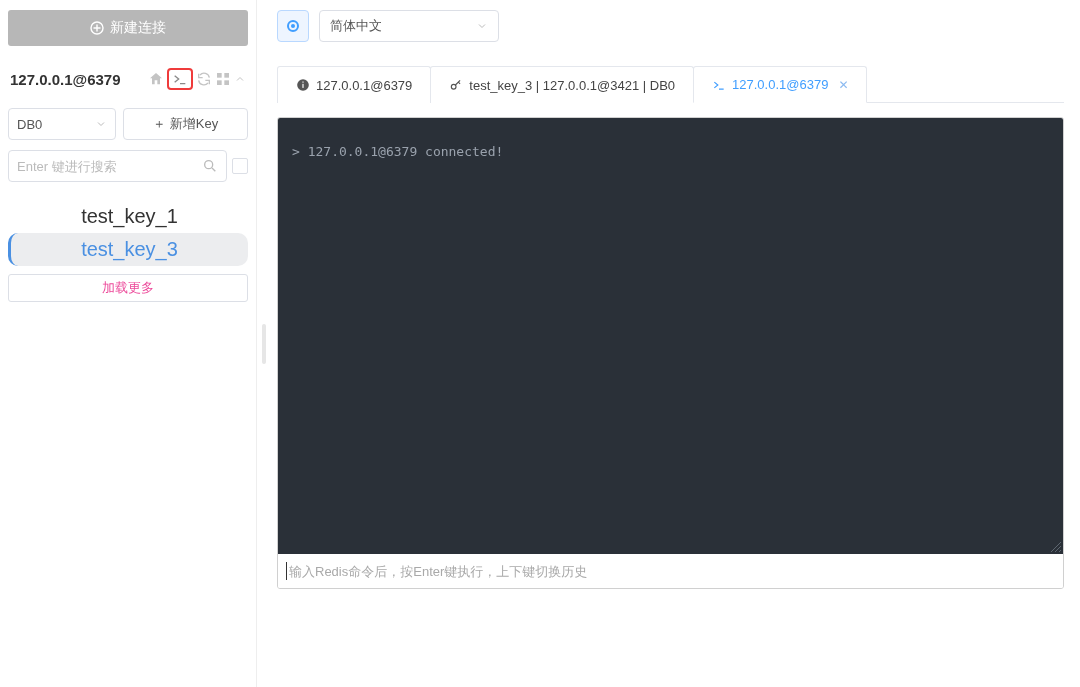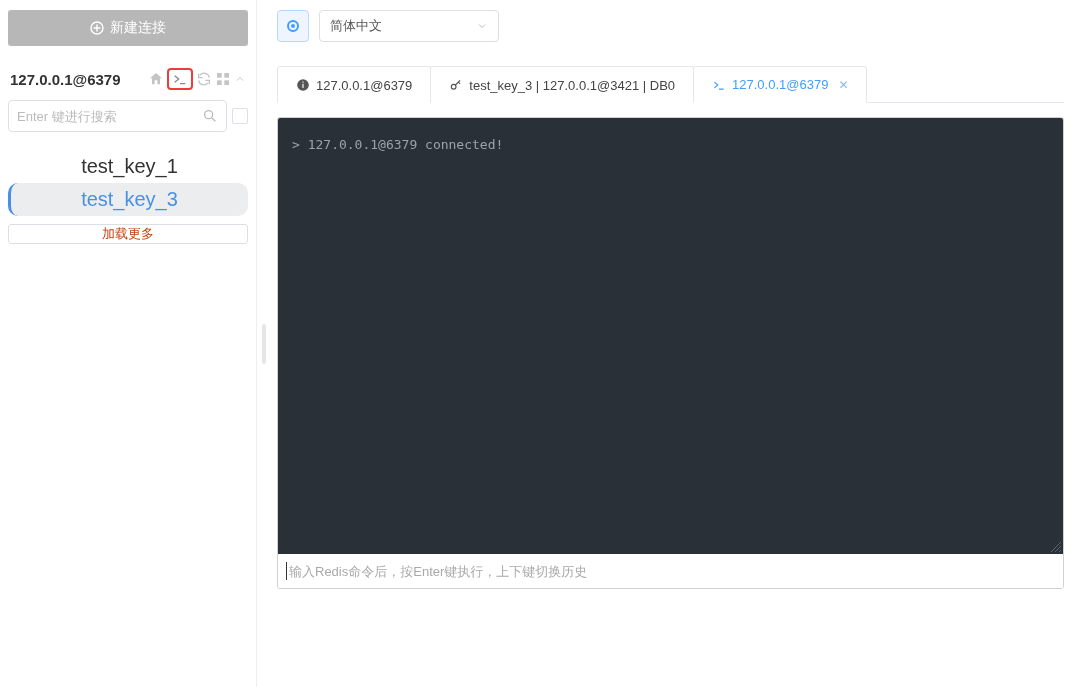--- a/index.html
+++ b/index.html
@@ -25,21 +25,21 @@
 .search-row { margin-top: 10px; display: flex; align-items: center; gap: 5px; }
 .search-input-wrap { flex: 1; height: 32px; border: 1px solid #dcdfe6; border-radius: 4px; display: flex; align-items: center; padding: 0 8px; color: #bbb; justify-content: space-between; }
 .search-input-wrap input { border: none; outline: none; flex: 1; font-size: 13px; color: #555; background: transparent; }
 .search-input-wrap input::placeholder { color: #bbb; }
 .fuzzy-box { width: 16px; height: 16px; border: 1px solid #dcdfe6; border-radius: 2px; }
 
 .key-list { margin-top: 18px; }
 .key-item { padding: 5px 4px; font-size: 20px; cursor: pointer; border-left: 3px solid transparent; text-align: center; }
 .key-item.selected { background: #ecedef; color: #4a90e2; border-left: 3px solid #4a90e2; border-radius: 10px; }
 
-.load-more { margin-top: 8px; height: 20px; border: 1px solid #dcdfe6; border-radius: 3px; display: flex; align-items: center; justify-content: center; color: #c2410c; font-size: 13px; cursor: pointer; }
+.load-more { margin-top: 8px; height: 28px; border: 1px solid #dcdfe6; border-radius: 3px; display: flex; align-items: center; justify-content: center; color: #ec4899; font-size: 13px; cursor: pointer; }
 
 
 .divider { width: 14px; display:flex; align-items:center; justify-content:center; }
 .divider-bar { width:4px; height:40px; background:#e6e6e6; border-radius:2px; }
 
 
 .main { flex: 1; padding: 10px 16px 0 0; display: flex; flex-direction: column; }
 
 .top-row { display: flex; align-items: center; gap: 10px; margin-left: 6px; }
 .radio-box { width: 32px; height: 32px; border: 1px solid #b9d8ff; background: #eef5ff; border-radius: 4px; display: flex; align-items: center; justify-content: center; }
@@ -48,21 +48,21 @@
 .lang-select { width: 180px; height: 32px; border: 1px solid #dcdfe6; border-radius: 4px; display: flex; align-items: center; justify-content: space-between; padding: 0 10px; color: #555; cursor: pointer; }
 
 .tab-dividerline { margin: 24px 0 0 6px; border-bottom: 1px solid #e4e7ed; display:flex; align-items:flex-end;}
 .tabs { display: flex; gap: 0; margin-bottom:-1px; }
 .tab { padding: 10px 18px; border: 1px solid #e4e7ed; border-bottom: none; background: #fff; display: flex; align-items: center; gap: 6px; font-size: 13px; color: #444; cursor: pointer; border-radius: 3px 3px 0 0; margin-right: -1px;}
 .tab.active { color: #409eff; border-bottom: 1px solid #fff; position:relative; z-index:1;}
 .tab .close-x { color: #aaa; font-size: 12px; margin-left: 4px;}
 .tab.active .close-x { color: #8ab9f0; }
 
 .terminal-wrap { margin: 14px 0 0 6px; border: 1px solid #d0d0d0; border-radius: 3px; display: flex; flex-direction: column; height: 472px; overflow:hidden;}
-.terminal-out { flex: 1; background: #2a3038; color: #9aa2ad; padding: 19px 14px; font-family: Consolas, Menaco, monospace; font-size: 13px; position:relative;}
+.terminal-out { flex: 1; background: #2a3038; color: #9aa2ad; padding: 26px 14px; font-family: Consolas, Menaco, monospace; font-size: 13px; position:relative;}
 .terminal-out .resize-grip { position:absolute; right:2px; bottom:2px; color:#555;}
 .terminal-in { height: 34px; background: #fff; display: flex; align-items: center; padding: 0 8px; }
 .terminal-in .cursor { width: 1px; height: 18px; background: #333; margin-right: 2px; }
 .terminal-in input { flex: 1; border: none; outline: none; font-size: 13px; color: #555; }
 .terminal-in input::placeholder { color: #a9a9a9; }
 
 svg { display:block; }
 </style>
 </head>
 <body>
@@ -108,20 +108,34 @@
             </svg>
         </span>
         <span>
           <svg width="12" height="12" viewBox="0 0 24 24" fill="none" stroke="#c4c4c4" stroke-width="2">
               <path d="M6 15l6-6 6 6"></path>
             </svg>
         </span>
       </div>
     </div>
 
+    <div class="row-2">
+      <div class="db-select">
+        <span>DB0</span>
+        <span>
+          <svg width="12" height="12" viewBox="0 0 24 24" fill="none" stroke="#bbb" stroke-width="2">
+              <path d="M6 9l6 6 6-6"></path>
+            </svg>
+        </span>
+      </div>
+      <div class="add-key-btn">
+        <span>＋</span>
+        <span>新增Key</span>
+      </div>
+    </div>
 
     <div class="search-row">
       <div class="search-input-wrap">
         <input placeholder="Enter 键进行搜索" style="">
         <span>
           <svg width="16" height="16" viewBox="0 0 24 24" fill="none" stroke="#bbb" stroke-width="2">
               <circle cx="10" cy="10" r="6"></circle>
               <path d="M20 20l-5-5"></path>
             </svg>
         </span>

